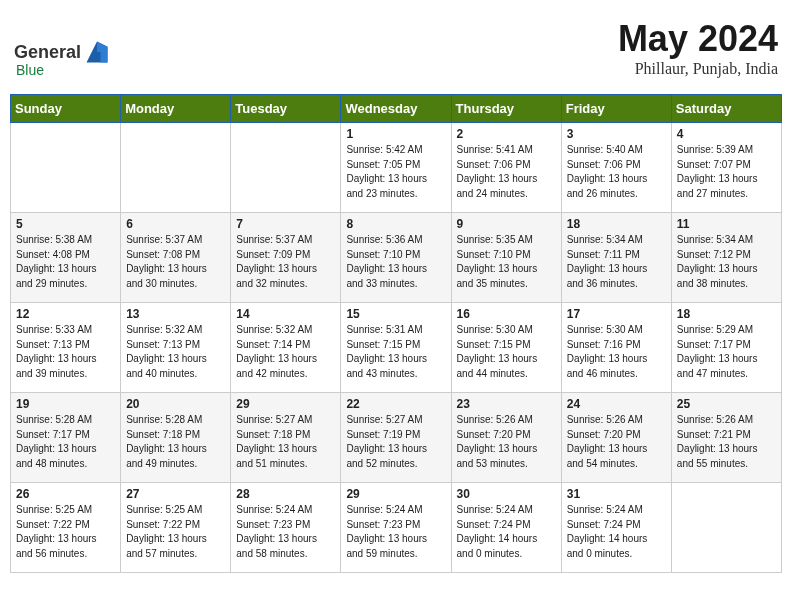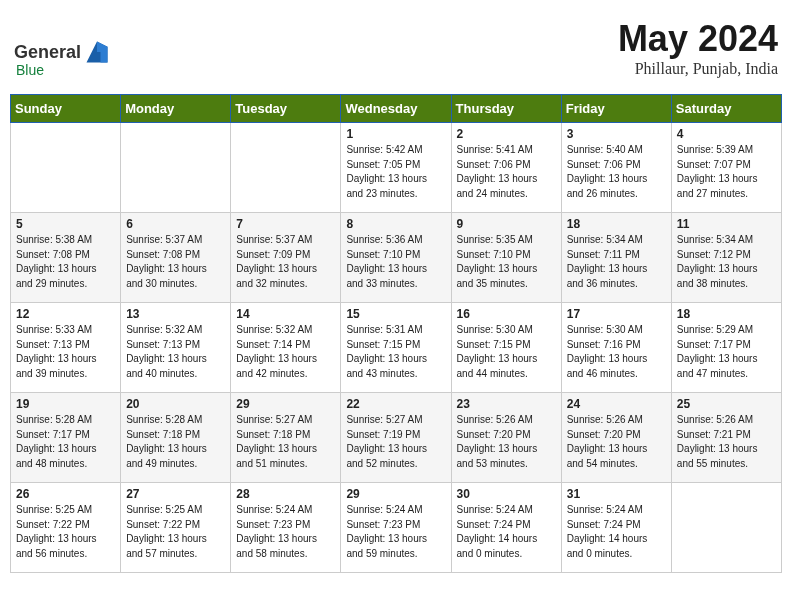--- a/index.html
+++ b/index.html
@@ -156,21 +156,21 @@
           <div class="day-info" style="white-space: pre-line;">Sunrise: 5:39 AM
 Sunset: 7:07 PM
 Daylight: 13 hours
 and 27 minutes.</div>
         </td>
       </tr>
       <tr>
         <td>
           <span class="day-number">5</span>
           <div class="day-info" style="white-space: pre-line;">Sunrise: 5:38 AM
-Sunset: 7:08 PM
+Sunset: 4:08 PM
 Daylight: 13 hours
 and 29 minutes.</div>
         </td>
         <td>
           <span class="day-number">6</span>
           <div class="day-info" style="white-space: pre-line;">Sunrise: 5:37 AM
 Sunset: 7:08 PM
 Daylight: 13 hours
 and 30 minutes.</div>
         </td>

